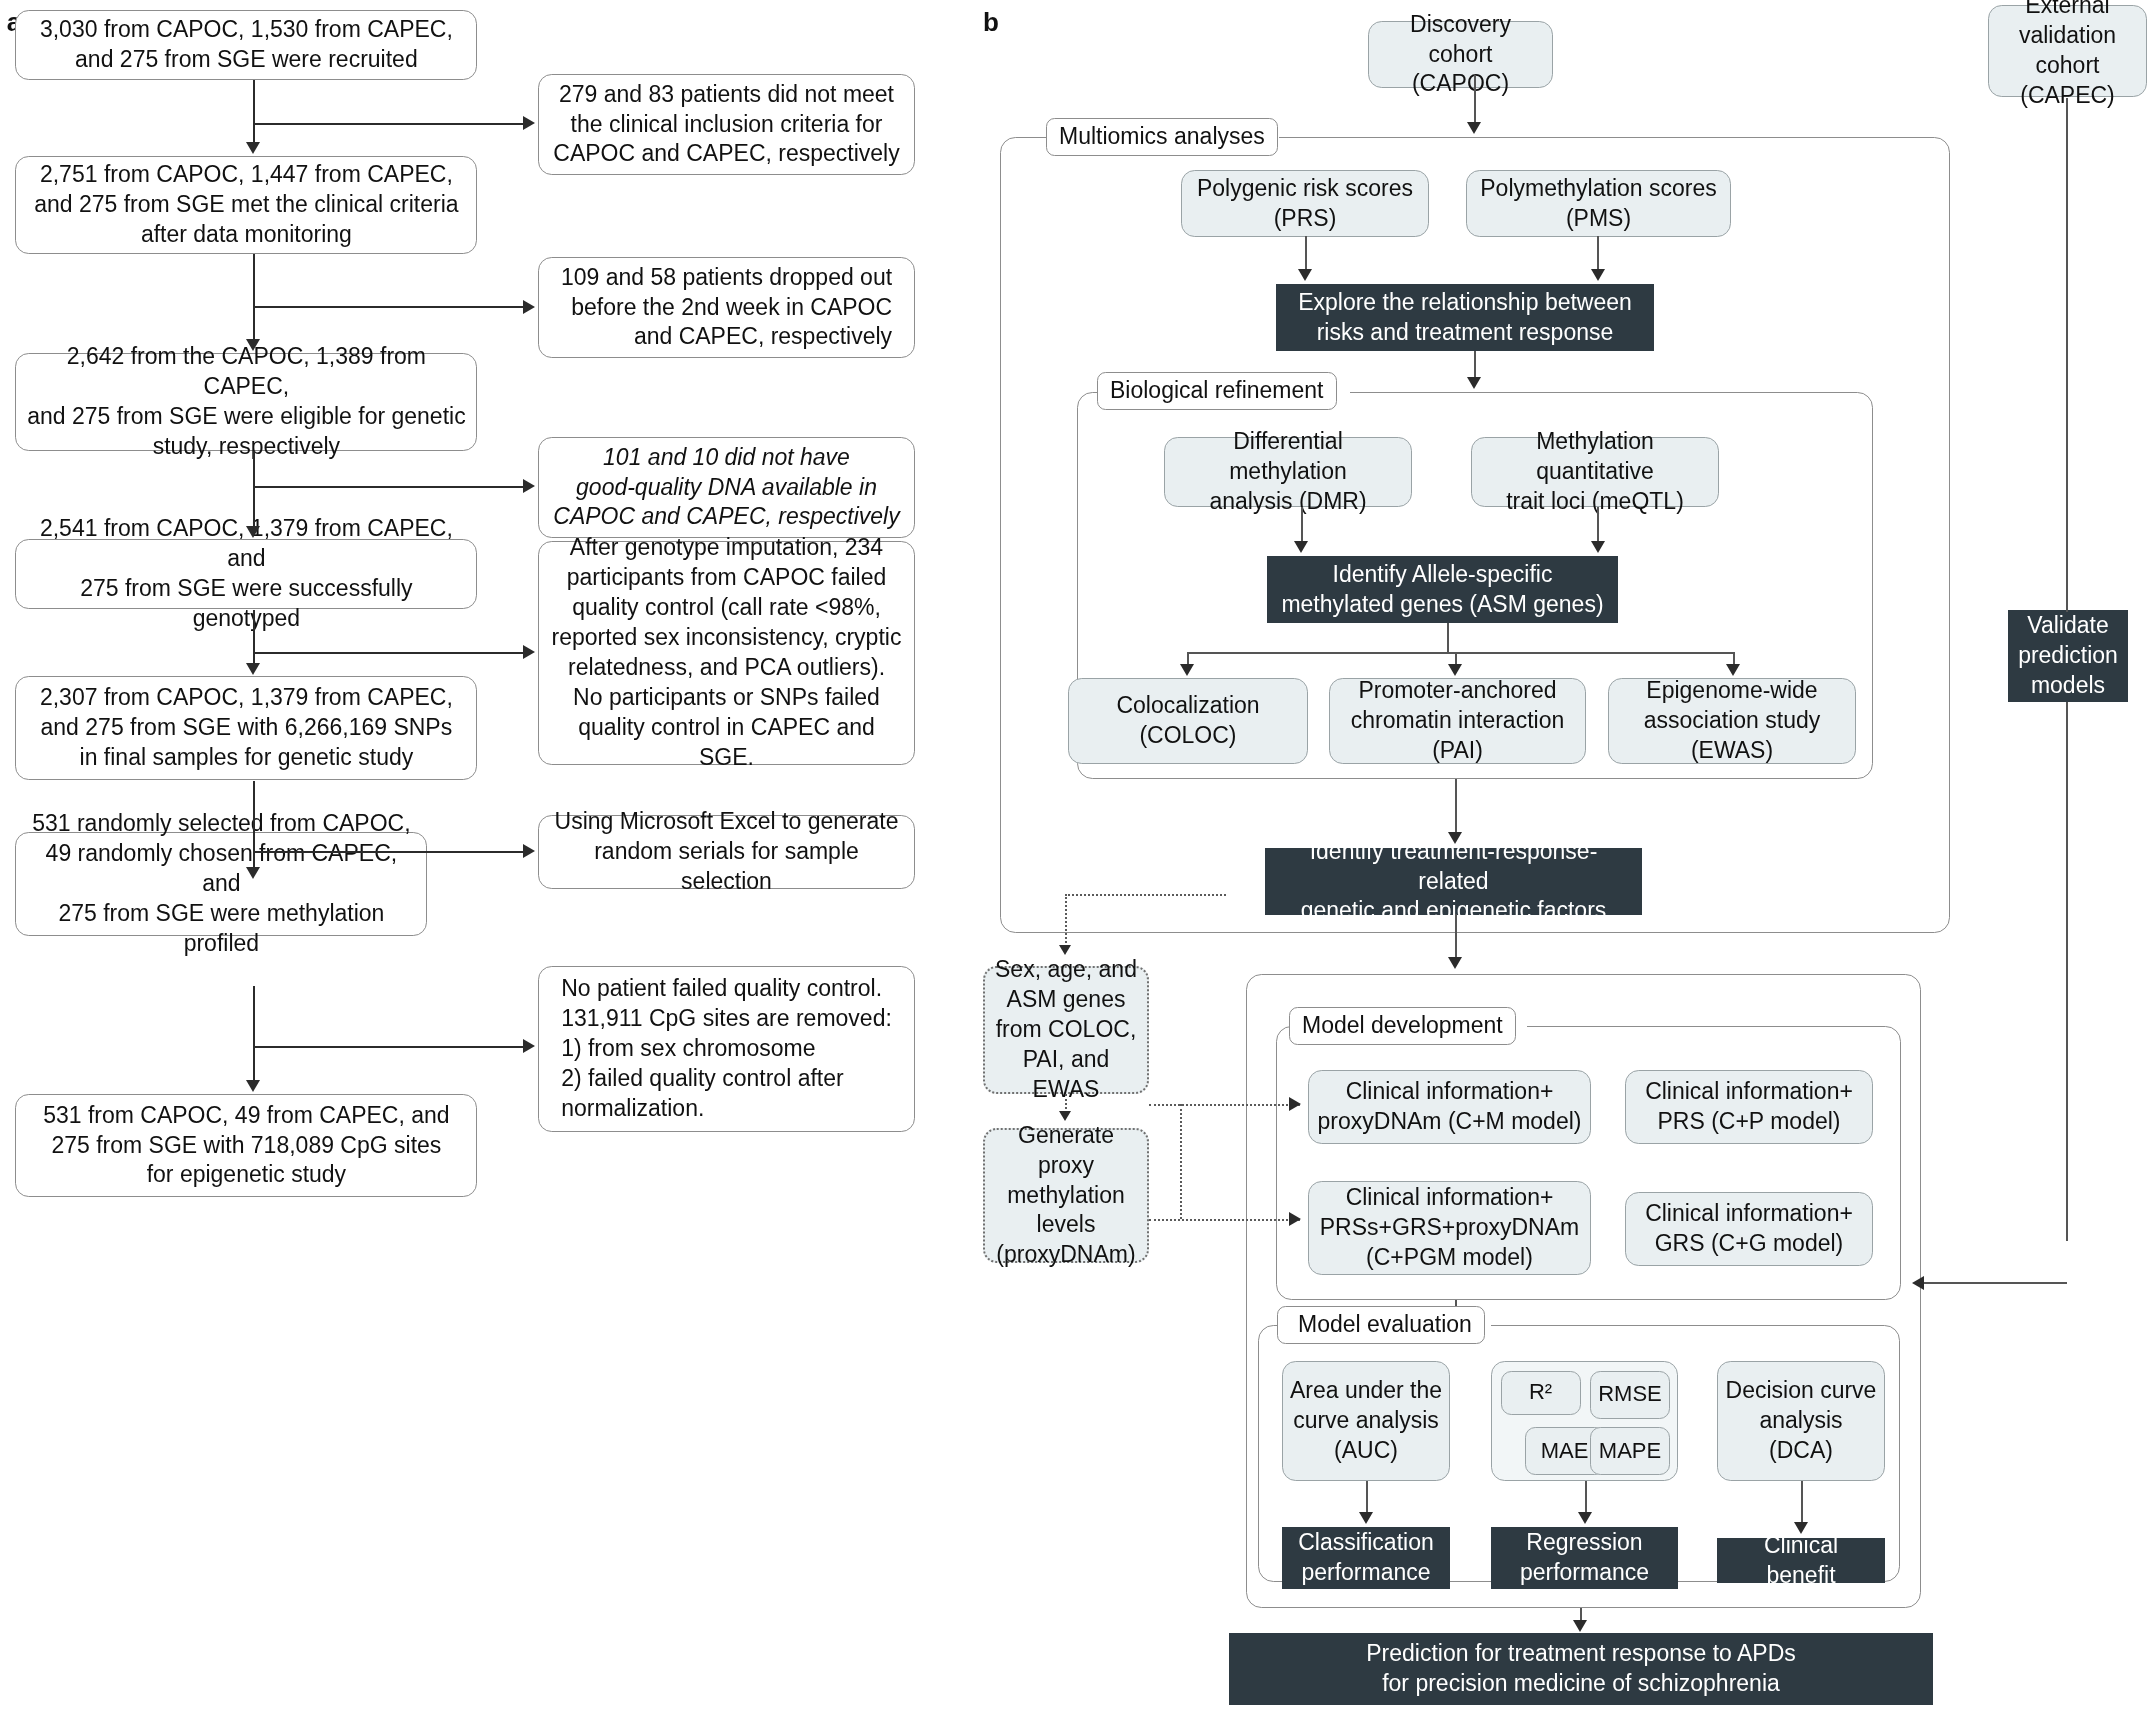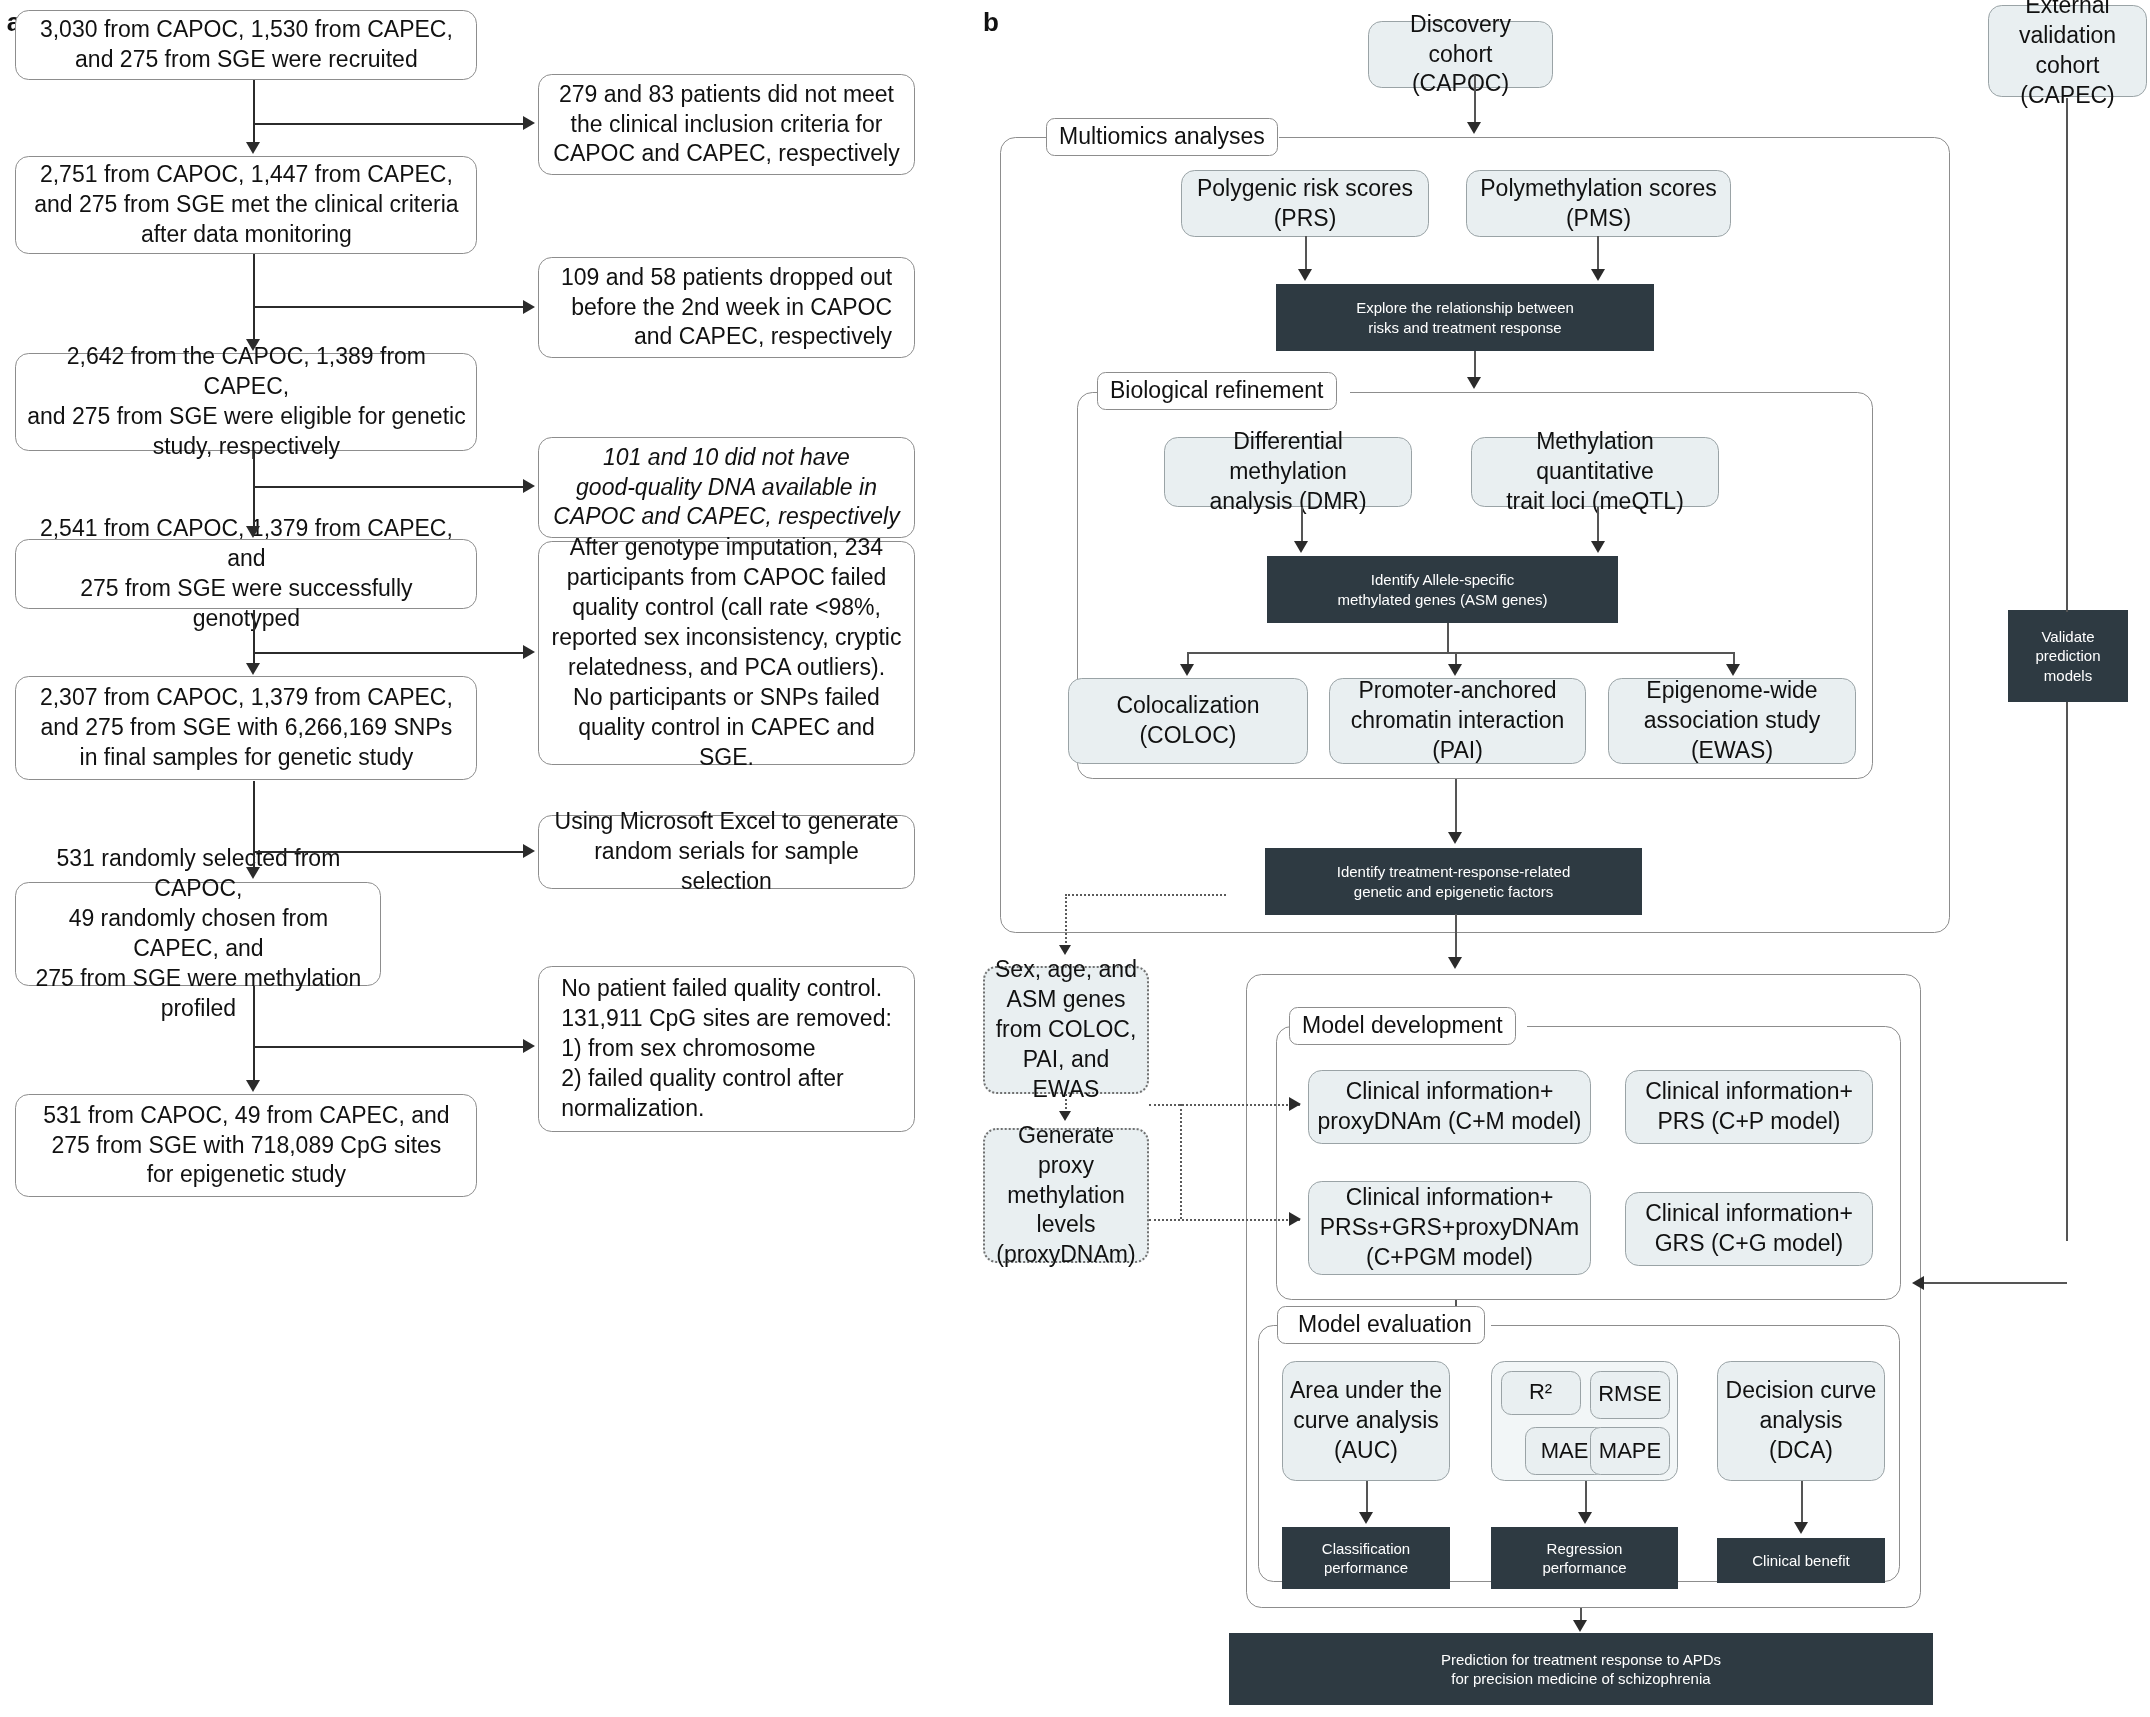--- a/index.html
+++ b/index.html
@@ -14,21 +14,21 @@
   .wbox{background:#ffffff;border:1.7px solid #8d8d8d;border-radius:13.7px;font-size:23px;color:#111;padding:5.1px 8.6px;}
 
   
   .lbox{background:#e9eff1;border:1.7px solid #9aa3a6;border-radius:13.7px;font-size:23px;color:#111;padding:3.4px 6.8px;}
   .lbox.small{font-size:22px;border-radius:10.3px;}
 
   
   .dbox{background:#e9eff1;border:2.6px dotted #707070;border-radius:13.7px;font-size:23px;color:#111;padding:3.4px 5.1px;}
 
   
-  .kbox{background:#2e3a42;border:0.9px solid #2e3a42;color:#ffffff;font-size:15px;padding:5.1px 8.6px;border-radius:0;}
+  .kbox{background:#2e3a42;border:0.9px solid #2e3a42;color:#ffffff;font-size:23px;padding:5.1px 8.6px;border-radius:0;}
 
   
   .group{position:absolute;box-sizing:border-box;border:1.7px solid #8d8d8d;border-radius:15.4px;background:transparent;}
   .grouplabel{position:absolute;background:#ffffff;border:1.7px solid #8d8d8d;border-radius:8.6px;font-size:23px;
               padding:4.3px 12px;color:#111;white-space:nowrap;z-index:6;}
 
   
   .panel-letter{position:absolute;font-size:26px;font-weight:600;color:#111;}
 
   
@@ -67,21 +67,21 @@
     </div>
   <div class="node wbox" style="left:15.4px;top:539px;width:462px;height:70px;">
       <span>2,541 from CAPOC, 1,379 from CAPEC, and
 275 from SGE were successfully genotyped</span>
     </div>
   <div class="node wbox" style="left:15.4px;top:676px;width:462px;height:104px;">
       <span>2,307 from CAPOC, 1,379 from CAPEC,
 and 275 from SGE with 6,266,169 SNPs
 in final samples for genetic study</span>
     </div>
-  <div class="node wbox" style="left:15.4px;top:882px;width:366px;height:104px;text-align:center;">
+  <div class="node wbox" style="left:15.4px;top:832px;width:412px;height:104px;text-align:center;">
       <span>531 randomly selected from CAPOC,
 49 randomly chosen from CAPEC, and
 275 from SGE were methylation profiled</span>
     </div>
   <div class="node wbox" style="left:15.4px;top:1094px;width:462px;height:103px;">
       <span>531 from CAPOC, 49 from CAPEC, and
 275 from SGE with 718,089 CpG sites
 for epigenetic study</span>
     </div>
 

